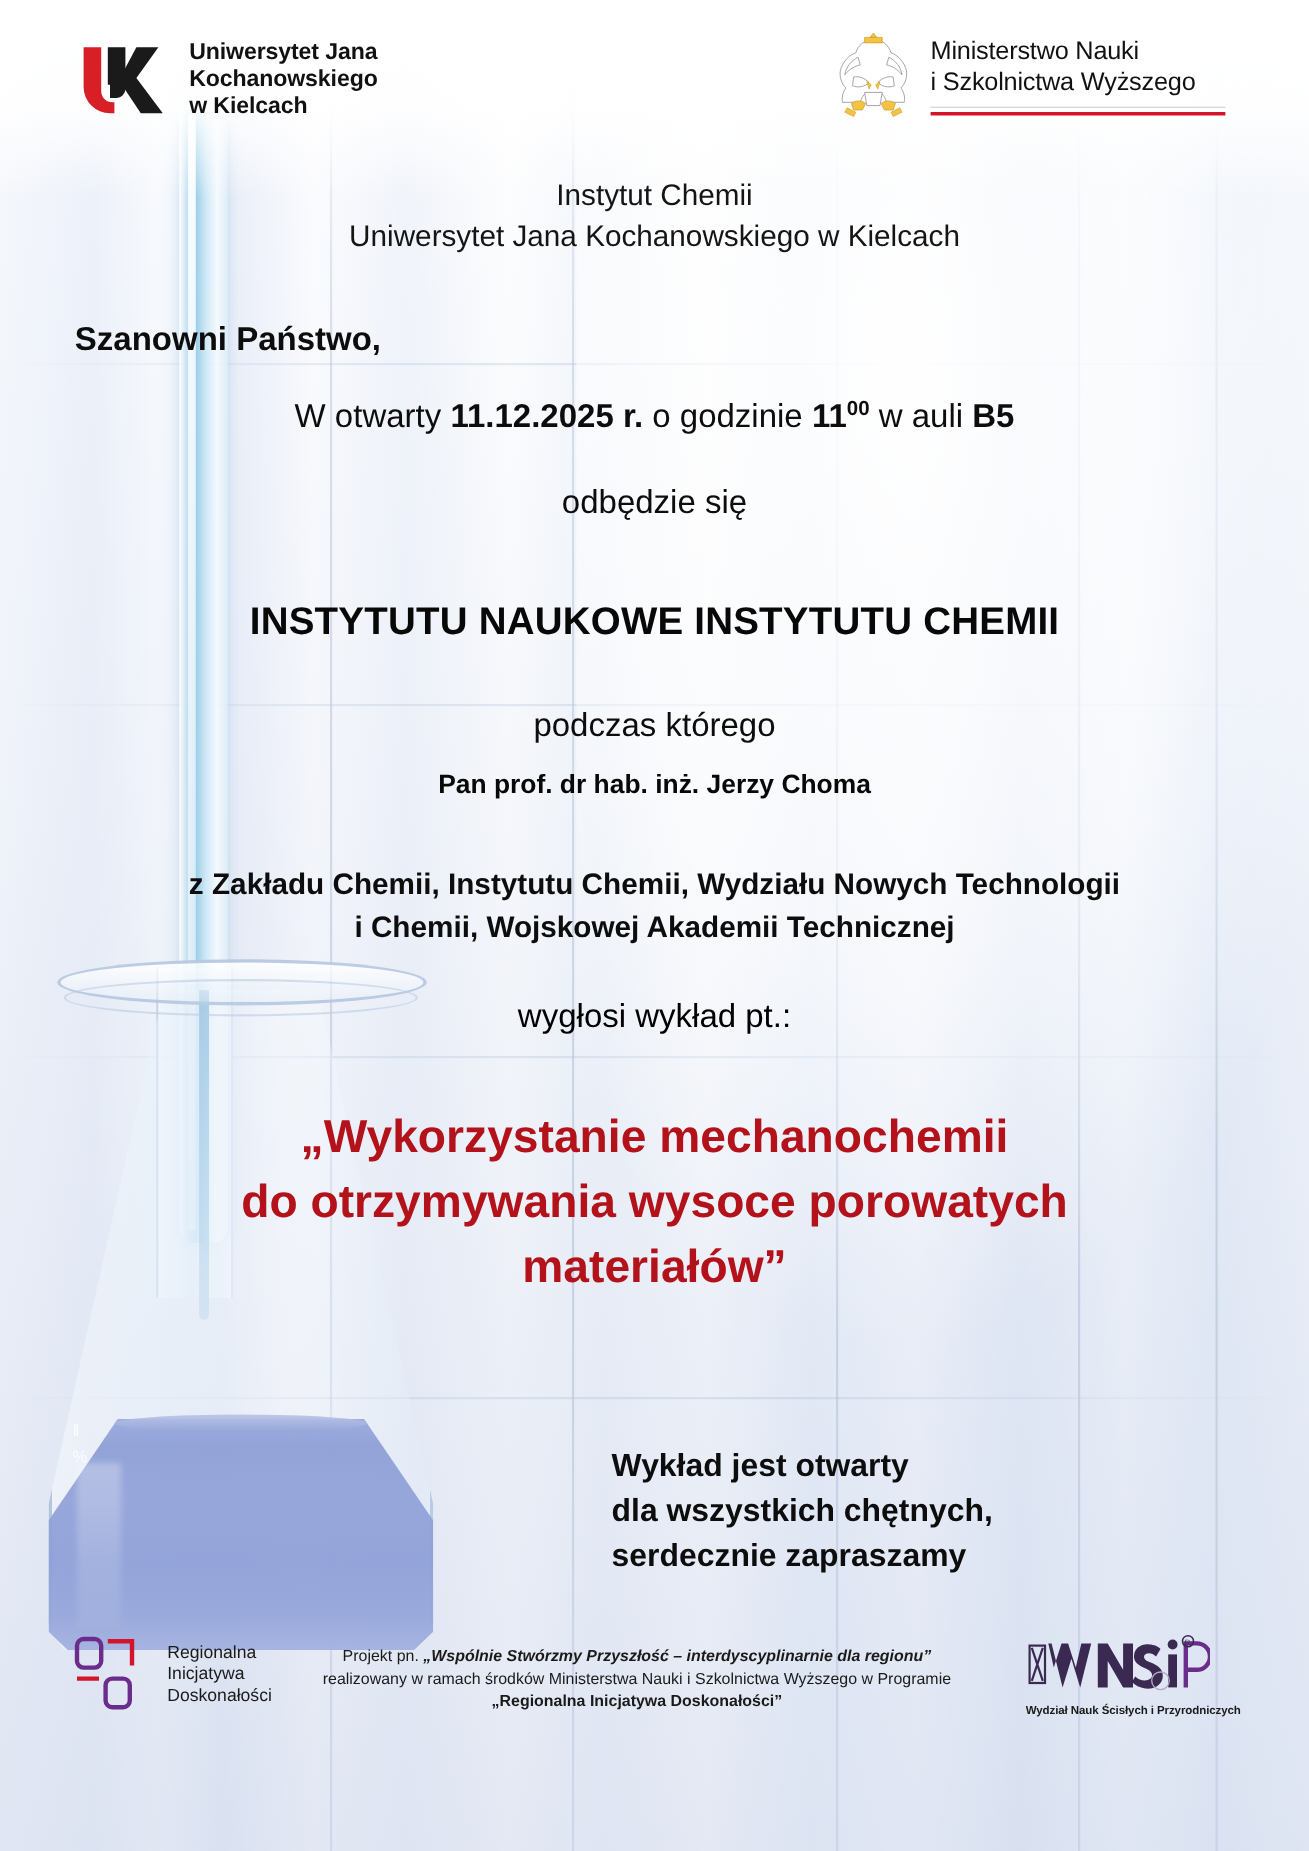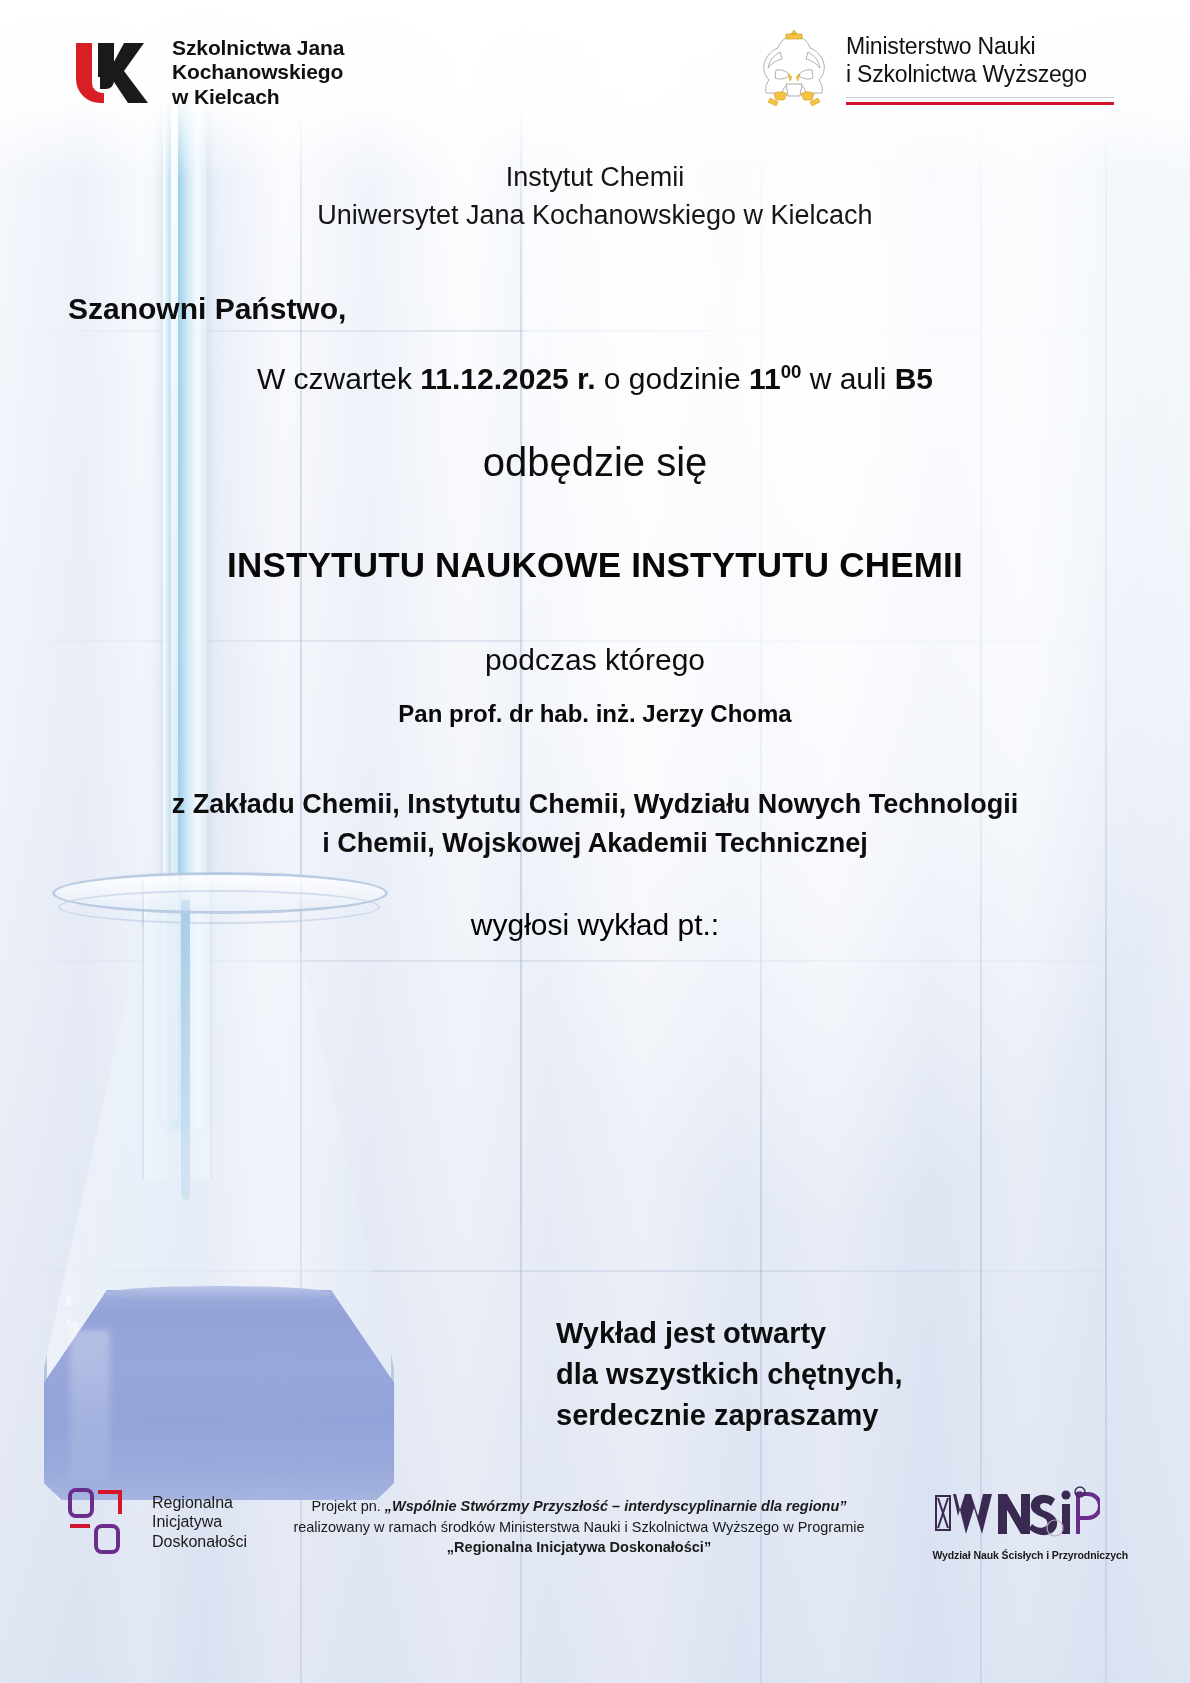--- a/index.html
+++ b/index.html
@@ -286,21 +286,21 @@
     font-weight: 700;
     vertical-align: super;
     line-height: 0;
   }
 
   .willhappen {
     position: absolute;
     left: 0; right: 0;
     top: 440px;
     text-align: center;
-    font-size: 40px;
+    font-size: 30px;
     color: #0d0d0d;
   }
 
   
   .seminar-title {
     position: absolute;
     left: 0; right: 0;
     top: 545px;
     text-align: center;
     font-size: 35px;
@@ -461,21 +461,21 @@
   </div>
 
   <div class="content">
 
     <div class="logo-ujk">
       <svg class="ujk-mark" viewBox="0 0 86 64">
         <path d="M4 2 h16 v40 a10 10 0 0 0 10 10 h2 v10 h-4 A24 24 0 0 1 4 38 Z" fill="#d81f26"></path>
         <path d="M26 2 h16 v38 a8 8 0 0 1 -8 8 h-6 v-12 h-2 Z" fill="#1a1a1a"></path>
         <path d="M52 2 h20 L52 30 l24 32 H56 L36 32 Z" fill="#1a1a1a"></path>
       </svg>
-      <div class="ujk-text">Szkolnictwa Jana
+      <div class="ujk-text">Uniwersytet Jana
 Kochanowskiego
 w Kielcach</div>
     </div>
 
     <div class="logo-ministry">
       <svg class="eagle" viewBox="0 0 76 88">
         <g fill="#ffffff" stroke="#9a9a9a" stroke-width="0.8">
           <path d="M38 10 c-8 0-14 5-16 12 c-6 2-12 8-14 16 c-1 6 1 12 5 16 c-3 4-4 9-3 13 h16 c1-4 3-7 6-9 c2 3 4 5 6 5 s4-2 6-5 c3 2 5 5 6 9 h16 c1-4 0-9-3-13 c4-4 6-10 5-16 c-2-8-8-14-14-16 c-2-7-8-12-16-12 Z"></path>
           <path d="M24 26 c-6 3-11 9-12 16 c4-5 9-8 14-9 Z"></path>
           <path d="M52 26 c6 3 11 9 12 16 c-4-5-9-8-14-9 Z"></path>
@@ -498,36 +498,39 @@
         <div class="ministry-bar"></div>
       </div>
     </div>
 
     <div class="institute">Instytut Chemii
 Uniwersytet Jana Kochanowskiego w Kielcach</div>
 
     <div class="salutation">Szanowni Państwo,</div>
 
     <div class="dateline">
-      <span>W czwartek </span><b>11.12.2025 r.</b><span> o godzinie </span><b>11</b><sup>00</sup><span> w auli </span><b>B5</b>
+      <span>W otwarty </span><b>11.12.2025 r.</b><span> o godzinie </span><b>11</b><sup>00</sup><span> w auli </span><b>B5</b>
     </div>
 
     <div class="willhappen">odbędzie się</div>
 
     <div class="seminar-title">INSTYTUTU NAUKOWE INSTYTUTU CHEMII</div>
 
     <div class="during">podczas którego</div>
 
     <div class="speaker">Pan prof. dr hab. inż. Jerzy Choma</div>
 
     <div class="affiliation">z Zakładu Chemii, Instytutu Chemii, Wydziału Nowych Technologii
 i Chemii, Wojskowej Akademii Technicznej</div>
 
     <div class="willgive">wygłosi wykład pt.:</div>
 
+    <div class="lecture-title">„Wykorzystanie mechanochemii
+do otrzymywania wysoce porowatych
+materiałów”</div>
 
     <div class="invitation">Wykład jest otwarty
 dla wszystkich chętnych,
 serdecznie zapraszamy</div>
 
     <div class="rid-logo">
       <svg class="rid-mark" viewBox="0 0 76 72">
         <rect x="4" y="4" width="22" height="26" rx="6" fill="none" stroke="#6b2d8b" stroke-width="4"></rect>
         <path d="M32 6 h22 v22" fill="none" stroke="#d4142a" stroke-width="4"></path>
         <path d="M4 40 h20" fill="none" stroke="#d4142a" stroke-width="4"></path>

